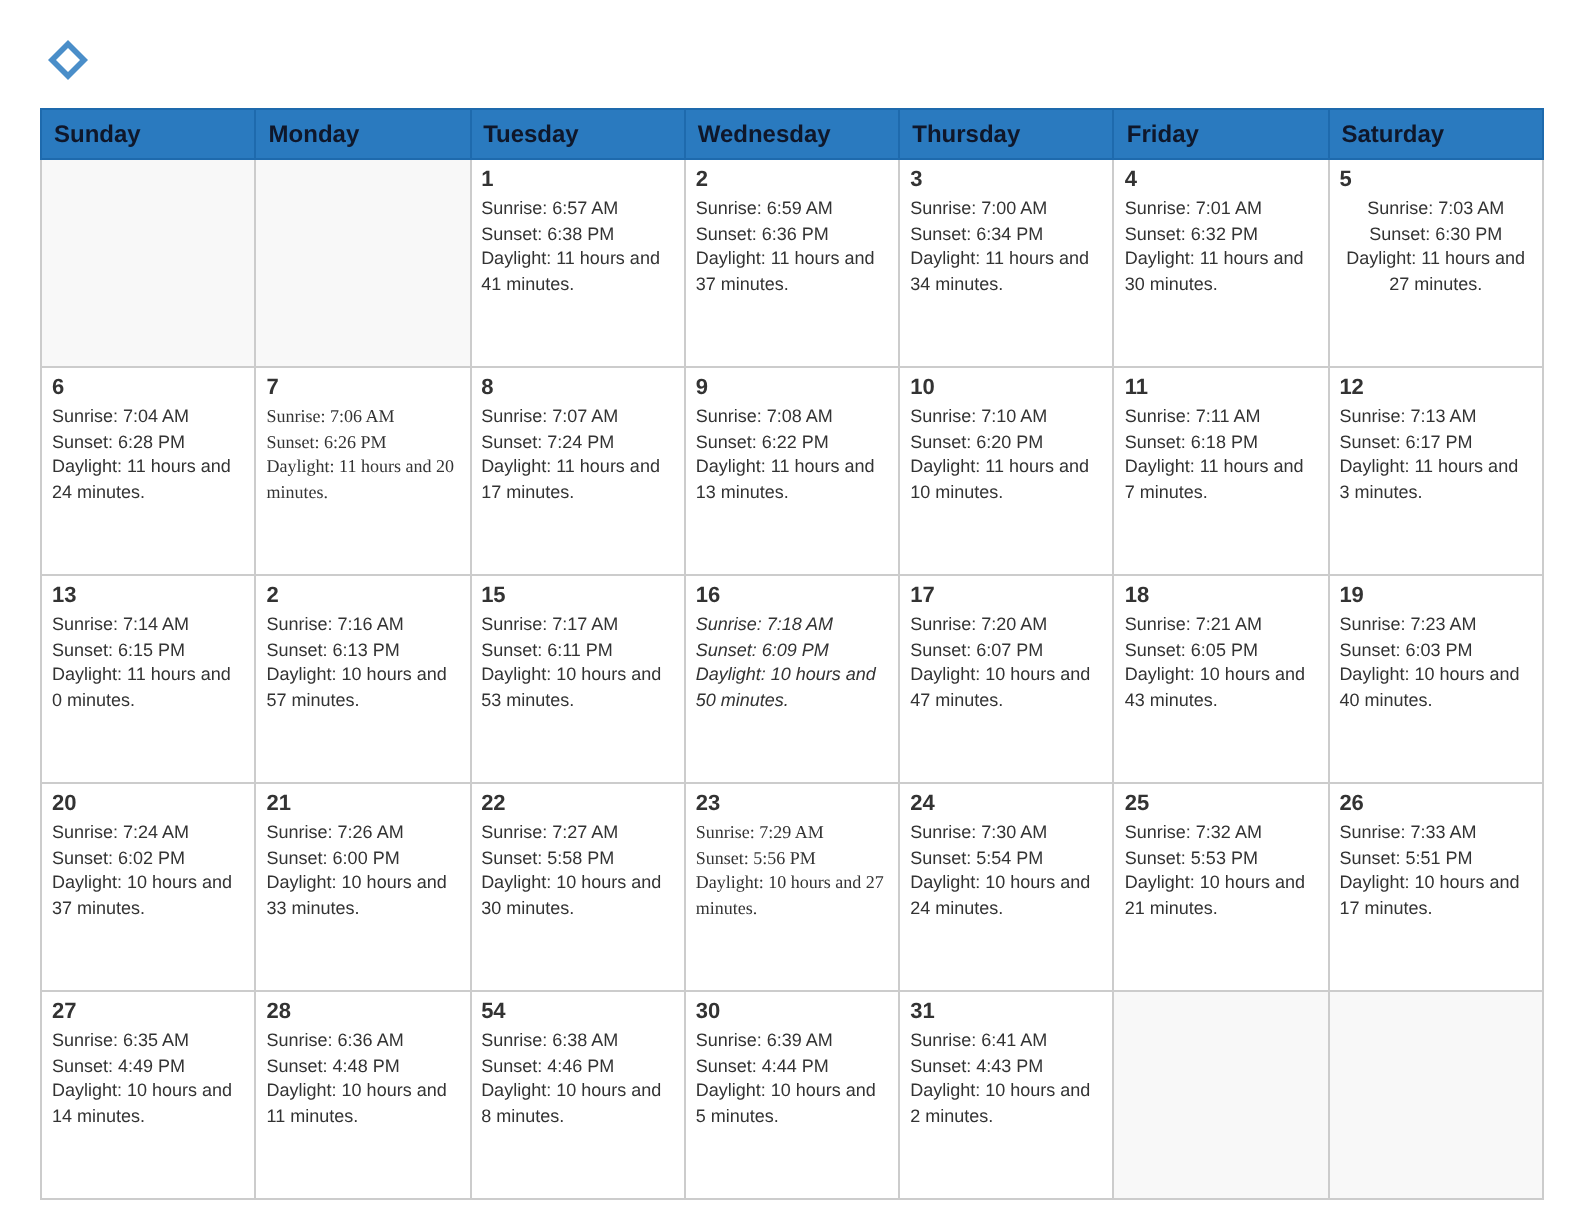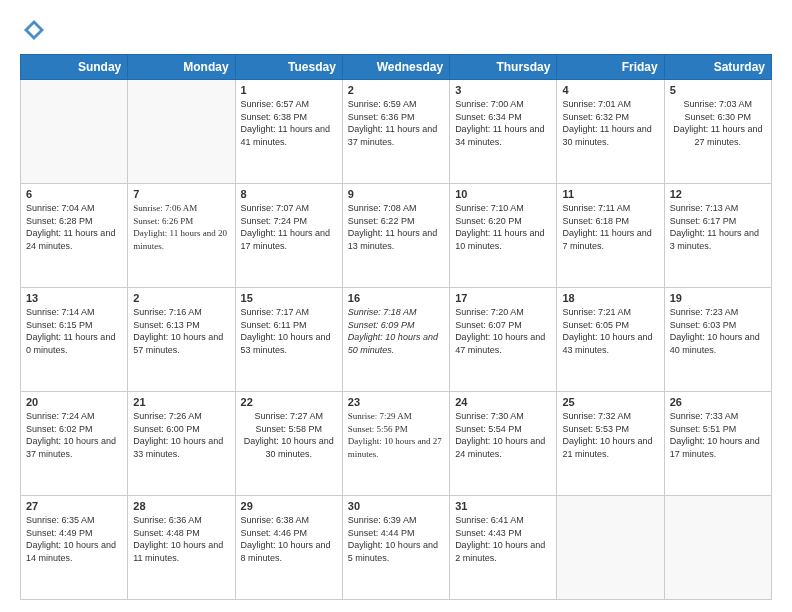--- a/index.html
+++ b/index.html
@@ -53,22 +53,22 @@
     }
     .calendar {
       flex: 1;
       border: 1px solid #ccc;
       border-collapse: collapse;
       width: 100%;
       table-layout: fixed;
     }
     .calendar th {
       background: #2a7abf;
-      color: #ffffff;
-      text-align: right;
+      color: #0f172a;
+      text-align: left;
       padding: 5px 6px;
       font-size: 12px;
       font-weight: bold;
       border: 1px solid #1e6aad;
       margin-left: 36px;
     }
     .calendar td {
       vertical-align: top;
       border: 1px solid #ccc;
       padding: 4px 5px;
@@ -260,21 +260,21 @@
 Daylight: 10 hours and 37 minutes.</div>
           </td>
           <td>
             <span class="day-number">21</span>
             <div class="day-info" style="white-space: pre-line;">Sunrise: 7:26 AM
 Sunset: 6:00 PM
 Daylight: 10 hours and 33 minutes.</div>
           </td>
           <td>
             <span class="day-number">22</span>
-            <div class="day-info" style="white-space: pre-line; text-align: center;">Sunrise: 7:27 AM
+            <div class="day-info" style="white-space: pre-line;">Sunrise: 7:27 AM
 Sunset: 5:58 PM
 Daylight: 10 hours and 30 minutes.</div>
           </td>
           <td>
             <span class="day-number">23</span>
             <div class="day-info" style="white-space: pre-line; font-family: Liberation Serif, serif;">Sunrise: 7:29 AM
 Sunset: 5:56 PM
 Daylight: 10 hours and 27 minutes.</div>
           </td>
           <td>
@@ -303,21 +303,21 @@
 Sunset: 4:49 PM
 Daylight: 10 hours and 14 minutes.</div>
           </td>
           <td>
             <span class="day-number">28</span>
             <div class="day-info" style="white-space: pre-line;">Sunrise: 6:36 AM
 Sunset: 4:48 PM
 Daylight: 10 hours and 11 minutes.</div>
           </td>
           <td>
-            <span class="day-number">29</span>
+            <span class="day-number">54</span>
             <div class="day-info" style="white-space: pre-line;">Sunrise: 6:38 AM
 Sunset: 4:46 PM
 Daylight: 10 hours and 8 minutes.</div>
           </td>
           <td>
             <span class="day-number">30</span>
             <div class="day-info" style="white-space: pre-line;">Sunrise: 6:39 AM
 Sunset: 4:44 PM
 Daylight: 10 hours and 5 minutes.</div>
           </td>

